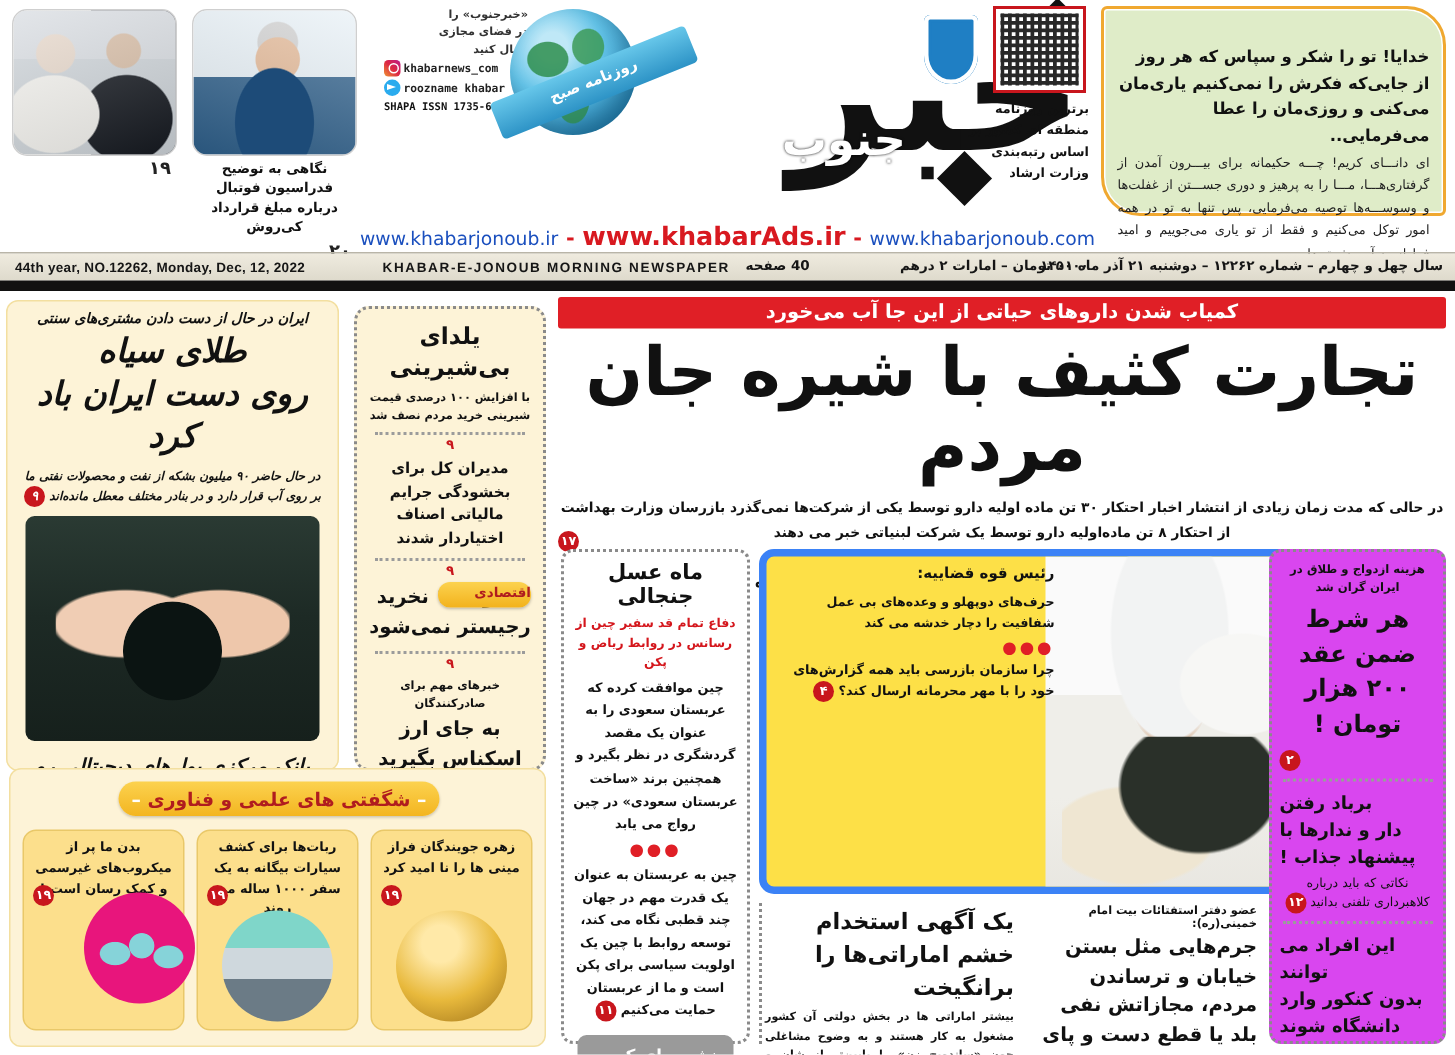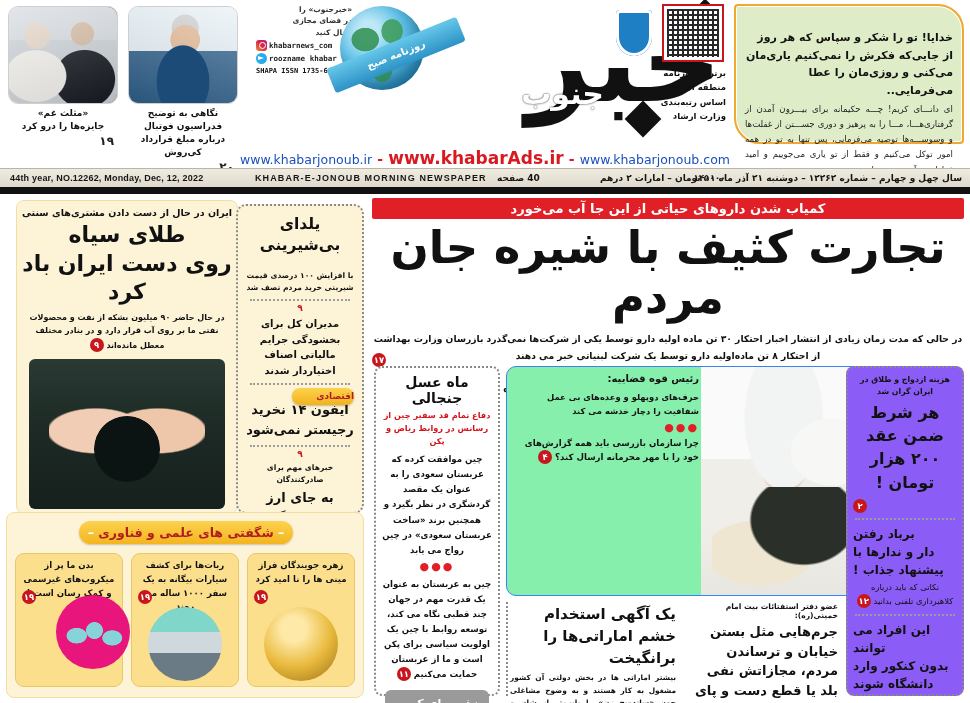--- a/index.html
+++ b/index.html
@@ -185,21 +185,21 @@
   .blackbar{ position:absolute; left:0; top:187px; width:970px; height:7px; background:#111; }
 
   
   .body-area{ position:absolute; left:0; top:194px; width:970px; height:509px; background:#fff; }
 
   .panel-cream{
     background:#fdf3d7; border:1px solid #f3dfa0; border-radius:8px;
   }
 
   
-  .col-left{ position:absolute; left:16px; top:6px; width:222px; height:314px; }
+  .col-left{ position:absolute; left:4px; top:6px; width:222px; height:314px;font-style:italic; }
   .left-kicker{ font-size:9.5px; font-weight:bold; color:#111; text-align:center; direction:rtl; margin-top:6px; }
   .left-h1{ font-size:22px; font-weight:bold; color:#111; text-align:center; direction:rtl; line-height:1.3; margin-top:3px; }
   .left-deck{ font-size:8px; font-weight:bold; color:#111; direction:rtl; text-align:center; line-height:1.7; margin:4px 8px 0 8px; }
   .photo-hands{
     margin:6px 12px 0 12px; height:150px; border-radius:6px; overflow:hidden; position:relative;
     background: linear-gradient(180deg,#2a3a33 0%, #1d2a25 45%, #16201c 100%);
   }
   .photo-hands::before{
     content:""; position:absolute; left:10%; top:20%; width:80%; height:62%;
     background:
@@ -218,21 +218,21 @@
   .col-econ{ position:absolute; left:236px; top:10px; width:128px; height:310px;
     background:#fdf3d7; border:2px dotted #8a8a8a; border-radius:10px; padding:8px 6px; }
   .econ-tag{
     position:absolute; left:292px; top:194px; width:62px; height:17px; z-index:5;
     background: linear-gradient(180deg,#fcd24f,#f2b21c); border-radius:8px;
     color:#b01c1f; font-size:9px; font-weight:bold; text-align:center; line-height:17px; direction:rtl;
     box-shadow:0 1px 2px rgba(0,0,0,.25);
     padding-left:39px;
   }
   .econ-h{ font-size:15.5px; font-weight:bold; color:#111; text-align:center; direction:rtl; line-height:1.35; }
-  .econ-sub{ font-size:7.6px; font-weight:bold; color:#111; text-align:center; direction:rtl; line-height:1.6; margin-top:14px; }
+  .econ-sub{ font-size:7.6px; font-weight:bold; color:#111; text-align:center; direction:rtl; line-height:1.6; margin-top:3px; }
   .econ-item{ font-size:10px; font-weight:bold; color:#111; text-align:center; direction:rtl; line-height:1.55; margin-top:3px; }
   .econ-item.big{ font-size:13px; }
   .econ-pre{ font-size:7.6px; font-weight:bold; color:#111; text-align:center; direction:rtl; line-height:1.5; margin-top:3px; }
   .dotrule{ border-top:2px dotted #9b9b9b; margin:5px 6px 2px 6px; position:relative; height:1px; }
   .pgnum{ color:#c8161d; font-size:9px; font-weight:bold; text-align:center; direction:rtl; }
 
   
   .main-head{ position:absolute; left:372px; top:4px; width:592px; }
   .redbar{
     background:#e01f26; color:#fff; font-size:13px; font-weight:bold;
@@ -264,21 +264,21 @@
   .honey-h{ font-size:14px; font-weight:bold; color:#111; text-align:center; direction:rtl; }
   .honey-red{ font-size:8.2px; font-weight:bold; color:#d4161c; text-align:center; direction:rtl; line-height:1.6; margin-top:3px; }
   .honey-body{ font-size:8.6px; font-weight:bold; color:#111; text-align:center; direction:rtl; line-height:1.75; margin-top:4px; }
   .gray-box{
     margin:8px 4px 0 4px; background:#9a9a9a; border-radius:6px; padding:6px 4px;
     color:#fff; font-size:11px; font-weight:bold; text-align:center; direction:rtl; line-height:1.5;
   }
 
   .col-judge{
     position:absolute; left:506px; top:172px; width:376px; height:230px;
-    border:1px solid #3b82f6; border-radius:10px; background:#86efac; overflow:hidden;
+    border:5px solid #3b82f6; border-radius:10px; background:#fde047; overflow:hidden;
   }
   .judge-photo{
     position:absolute; right:0; top:0; width:180px; height:230px;
     background:
       radial-gradient(ellipse at 46% 22%, #f2f3f3 0 28%, transparent 29%),
       radial-gradient(ellipse at 46% 36%, #dcbfa6 0 20%, transparent 21%),
       linear-gradient(180deg,#fafafa 0 40%, #efeee9 40% 70%, #e8e6e0 100%);
   }
   .judge-photo::before{
     content:""; position:absolute; left:6%; top:52%; width:88%; height:48%;
@@ -307,21 +307,21 @@
 
   .bot-emirati{
     position:absolute; left:690px; top:408px; width:148px; height:94px;
     direction:rtl; text-align:right; padding-left:4px;
   }
   .emi-kicker{ font-size:7.6px; font-weight:bold; color:#111; text-align:right; }
   .emi-h{ font-size:13px; font-weight:bold; color:#111; line-height:1.5; margin-top:2px; text-align:right; }
 
   .col-right{
     position:absolute; left:846px; top:172px; width:118px; height:330px;
-    border:2px dotted #8a8a8a; border-radius:8px; background:#8b5cf6; padding:6px 5px;
+    border:2px dotted #8a8a8a; border-radius:8px; background:#d946ef; padding:6px 5px;
     direction:rtl;
   }
   .r-kick{ font-size:7.8px; font-weight:bold; color:#111; text-align:center; line-height:1.6; }
   .r-h{ font-size:16px; font-weight:bold; color:#111; text-align:center; line-height:1.45; margin-top:2px; }
   .r-h2{ font-size:12px; font-weight:bold; color:#111; text-align:left; line-height:1.5; }
   .r-sm{ font-size:8.4px; color:#111; text-align:center; line-height:1.6; margin-top:2px; }
   .r-rule{ border-top:2px dotted #9b9b9b; margin:5px 2px; }
   .r-num{ text-align:left; }
 
   
@@ -361,24 +361,20 @@
 </head>
 <body>
 
 <div class="page">
 
   <div class="header">
 
     <div class="photo-cell ph1">
       <div class="photo-frame" style="height:98px">
         <div class="img-suits"></div>
-      </div>
-      <div class="photo-cap">
-        <div>«مثلث غم»</div>
-        <div>جایزه‌ها را درو کرد</div>
       </div>
       <div class="photo-page">۱۹</div>
     </div>
 
     <div class="photo-cell ph2">
       <div class="photo-frame" style="height:98px">
         <div class="img-coach"></div>
       </div>
       <div class="photo-cap">
         <div>نگاهی به توضیح فدراسیون فوتبال</div>

